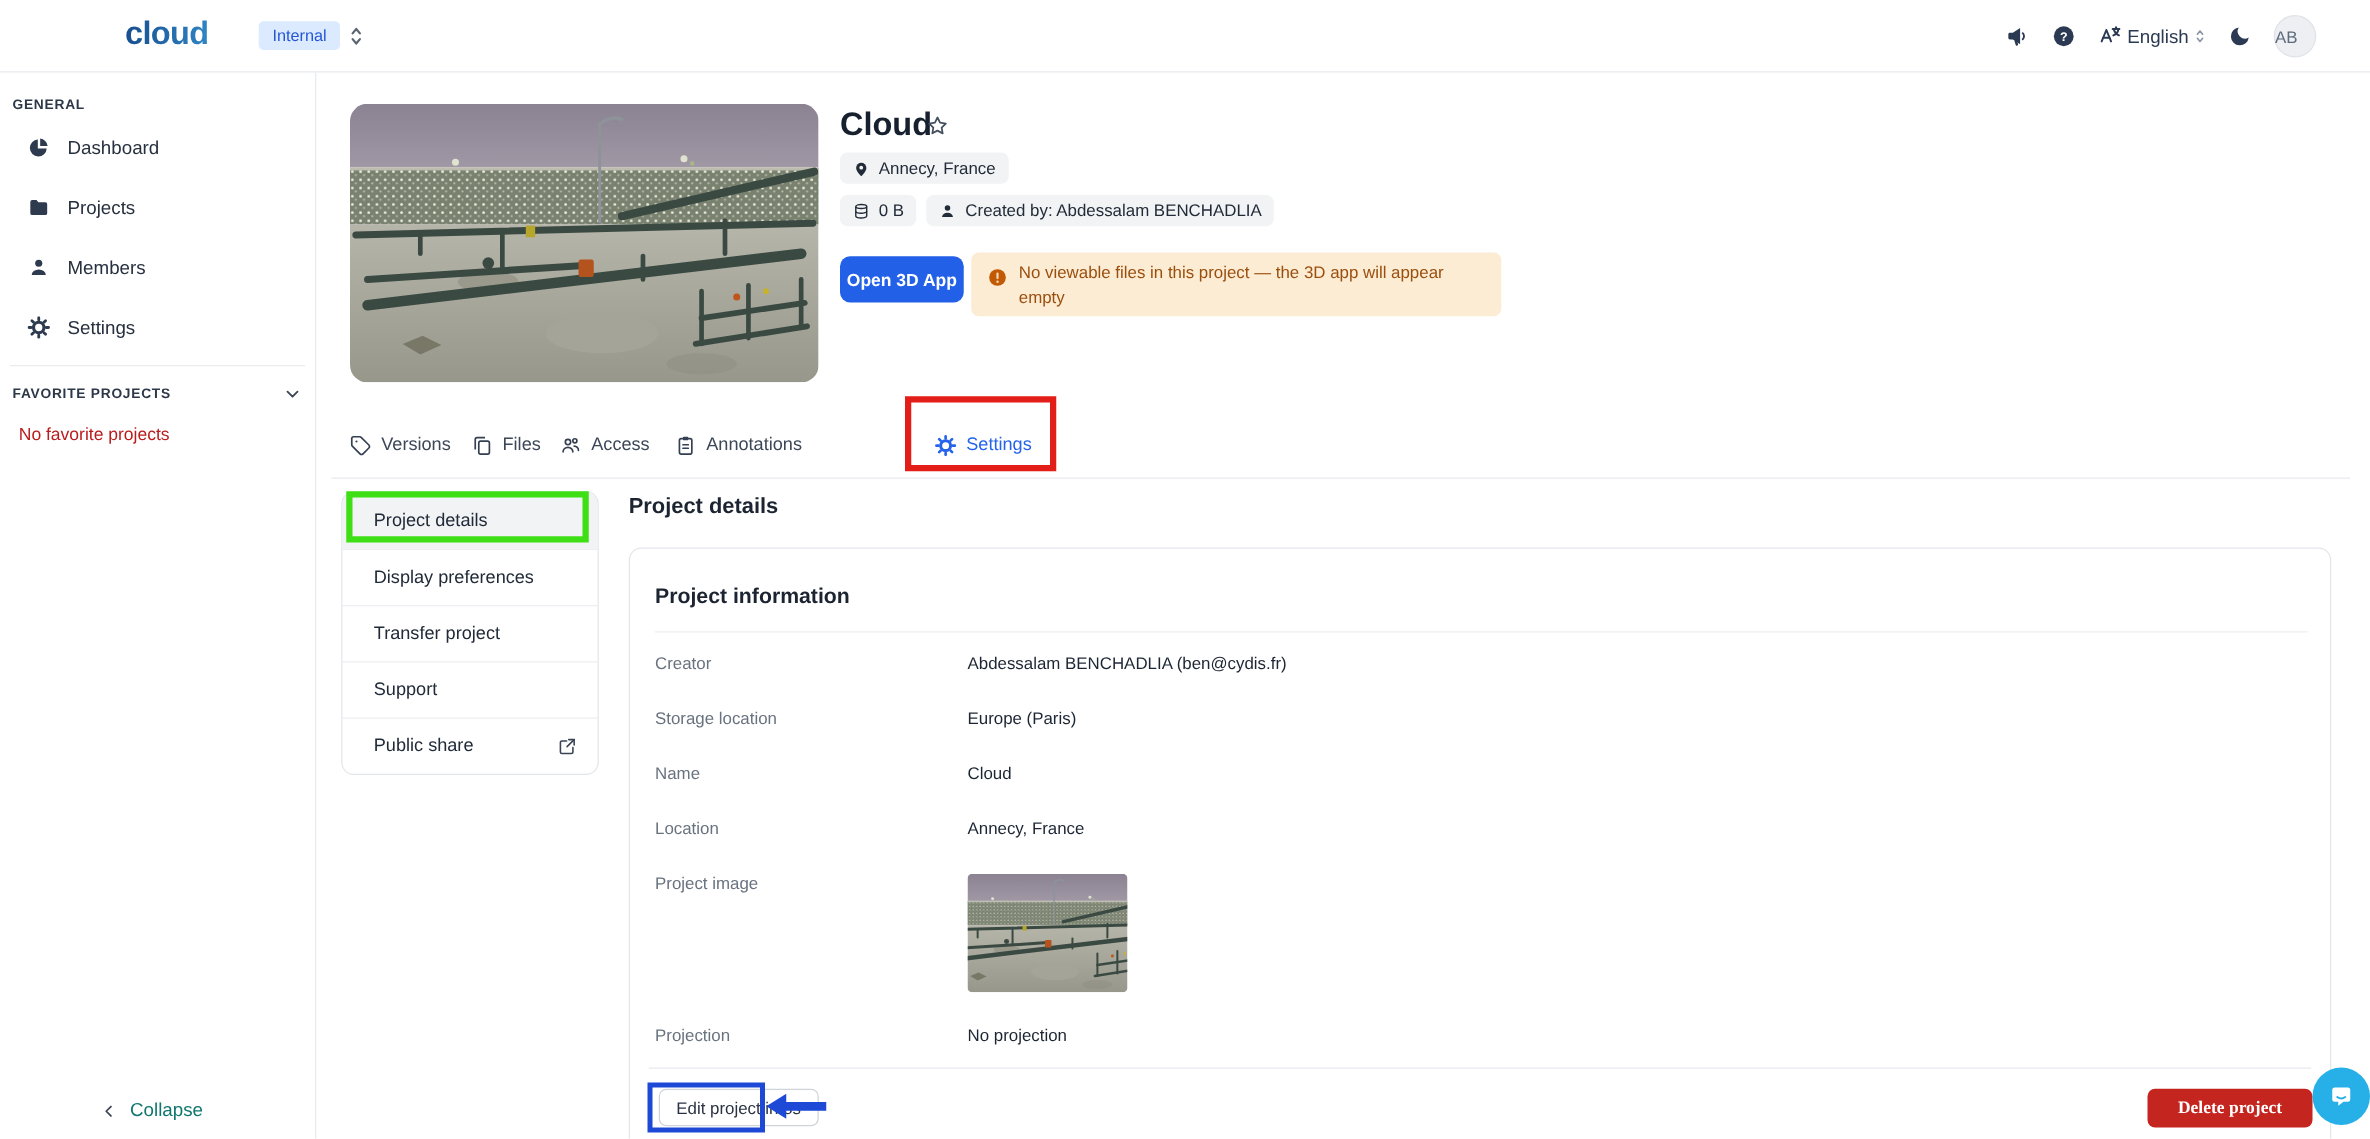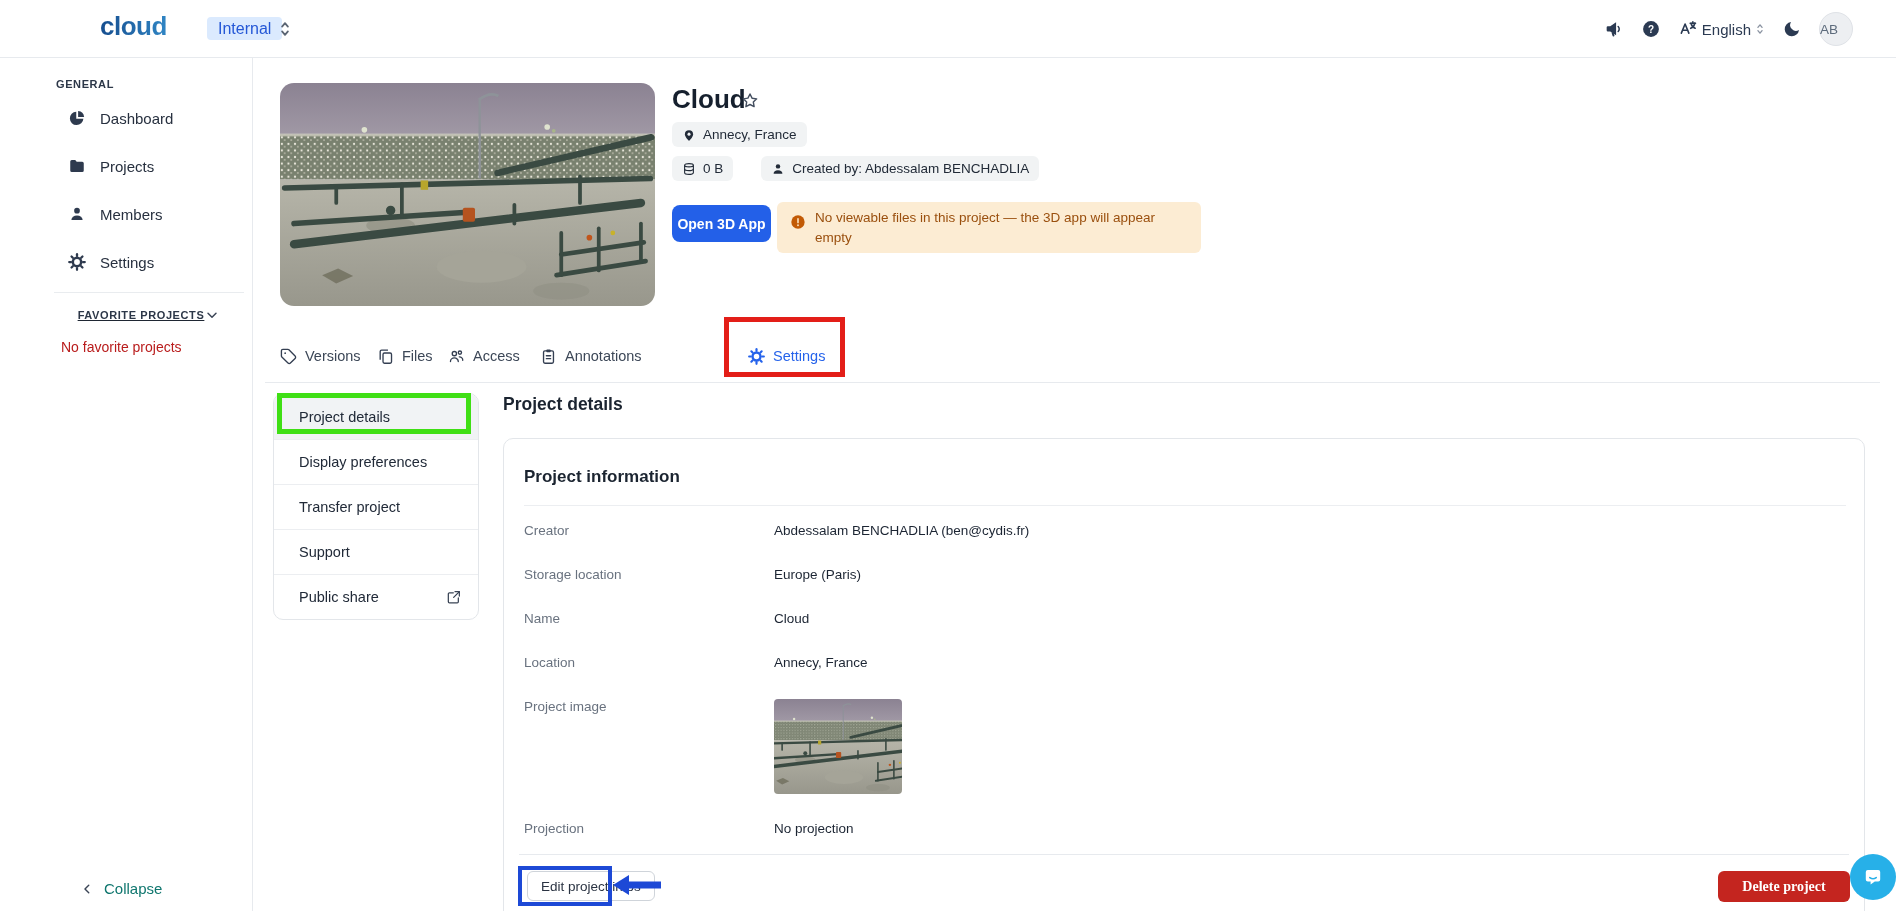--- a/index.html
+++ b/index.html
@@ -8,52 +8,52 @@
   #app { position:relative; width:1896px; height:911px; background:#fff; overflow:hidden; }
   svg { display:block; }
 
   
   .topbar { position:absolute; top:0; left:0; width:1896px; height:58px; background:#fff;
             border-bottom:1px solid #e7eaee; z-index:20; }
   .logo { position:absolute; left:100px; top:11px; font-size:26px; font-weight:700; letter-spacing:-0.5px;
           background:linear-gradient(90deg,#174e8f,#2f85c4); -webkit-background-clip:text; background-clip:text;
           color:transparent; }
   .ws-badge { position:absolute; left:207px; top:17px; height:23px; display:flex; align-items:center;
-              padding:0 11px; background:#dbeafe; color:#2457d6; font-size:16px; font-weight:500; border-radius:4px; }
+              padding:0 11px; background:#dbeafe; color:#2457d6; font-size:13px; font-weight:500; border-radius:4px; }
   .ws-caret { position:absolute; left:278px; top:20px; color:#5b6573; }
   .tb-right { position:absolute; right:43px; top:0; height:58px; display:flex; align-items:center; gap:17px; color:#2b3a52; }
   .tb-icon { width:20px; height:20px; cursor:pointer; color:#2b3a52; }
   .lang { display:flex; align-items:center; gap:4px; cursor:pointer; font-size:15px; color:#2b3a52; }
   .avatar { width:34px; height:34px; border-radius:50%; background:#edeff2; border:1px solid #dfe2e7;
             display:flex; align-items:center; justify-content:flex-start; font-size:13.5px; color:#5d6b7c; cursor:pointer; }
 
   
   .sidebar { position:absolute; top:58px; left:0; width:253px; height:853px; background:#fff;
-             border-right:1px solid #e7eaee; z-index:10;padding-left:46px; }
+             border-right:1px solid #e7eaee; z-index:10; }
   .side-head { margin:20px 0 4px 10px; font-size:11px; font-weight:700; letter-spacing:.6px; color:#2c3748; }
   .side-item { display:flex; align-items:center; gap:14px; height:48px; padding-left:22px; cursor:pointer;
                font-size:15px; color:#27303f; }
   .side-item .si-ic { width:18px; height:18px; color:#2e3a4e; }
   .side-div { height:1px; background:#e9ecef; margin:6px 8px; }
-  .fav-head { display:flex; align-items:center; justify-content:center; margin:14px 10px 0 10px;text-decoration:underline; }
+  .fav-head { display:flex; align-items:center; justify-content:space-between; margin:14px 10px 0 10px; }
   .fav-head .fh-t { font-size:11px; font-weight:700; letter-spacing:.6px; color:#2c3748; }
   .fav-empty { margin:16px 0 0 15px; font-size:14px; color:#b91c1c; }
   .collapse { position:absolute; bottom:14px; left:80px; display:flex; align-items:center; gap:10px;
               font-size:15px; color:#0f766e; cursor:pointer; }
 
   
   .thumb { position:absolute; left:280px; top:83px; width:375px; height:223px; border-radius:14px; overflow:hidden; }
   .thumb svg { width:100%; height:100%; }
   .p-title { position:absolute; left:672px; top:84px; font-size:26px; font-weight:700; color:#16202e; }
   .star { position:absolute; left:740px; top:91px; width:20px; height:20px; color:#444f60; cursor:pointer; }
   .badge { display:inline-flex; align-items:center; gap:7px; background:#f1f3f4; border-radius:6px;
            padding:0 10px; height:25px; font-size:13.5px; color:#222b38; }
   .badge .b-ic { width:14px; height:14px; color:#222b38; }
   .loc-badge { position:absolute; left:672px; top:122px; }
-  .meta-row { position:absolute; left:672px; top:156px; display:flex; gap:28px; }
+  .meta-row { position:absolute; left:672px; top:156px; display:flex; gap:8px; }
   .open-btn { position:absolute; left:672px; top:205px; width:99px; height:37px; background:#2360e8; color:#fff;
               font-size:14px; font-weight:600; border:none; border-radius:8px; cursor:pointer;
               font-family:"Liberation Sans",sans-serif; }
   .warn { position:absolute; left:777px; top:202px; width:424px; min-height:45px; background:#fcecd3; border-radius:6px;
           display:flex; align-items:flex-start; gap:9px; padding:6px 12px 6px 13px; }
   .warn-ic { width:16px; height:16px; margin-top:6px; flex:none; }
   .warn-tx { font-size:13.5px; line-height:1.45; color:#9a4f0e; }
 
   
   .tabs-line { position:absolute; left:265px; top:382px; width:1615px; height:1px; background:#e7eaee; }

